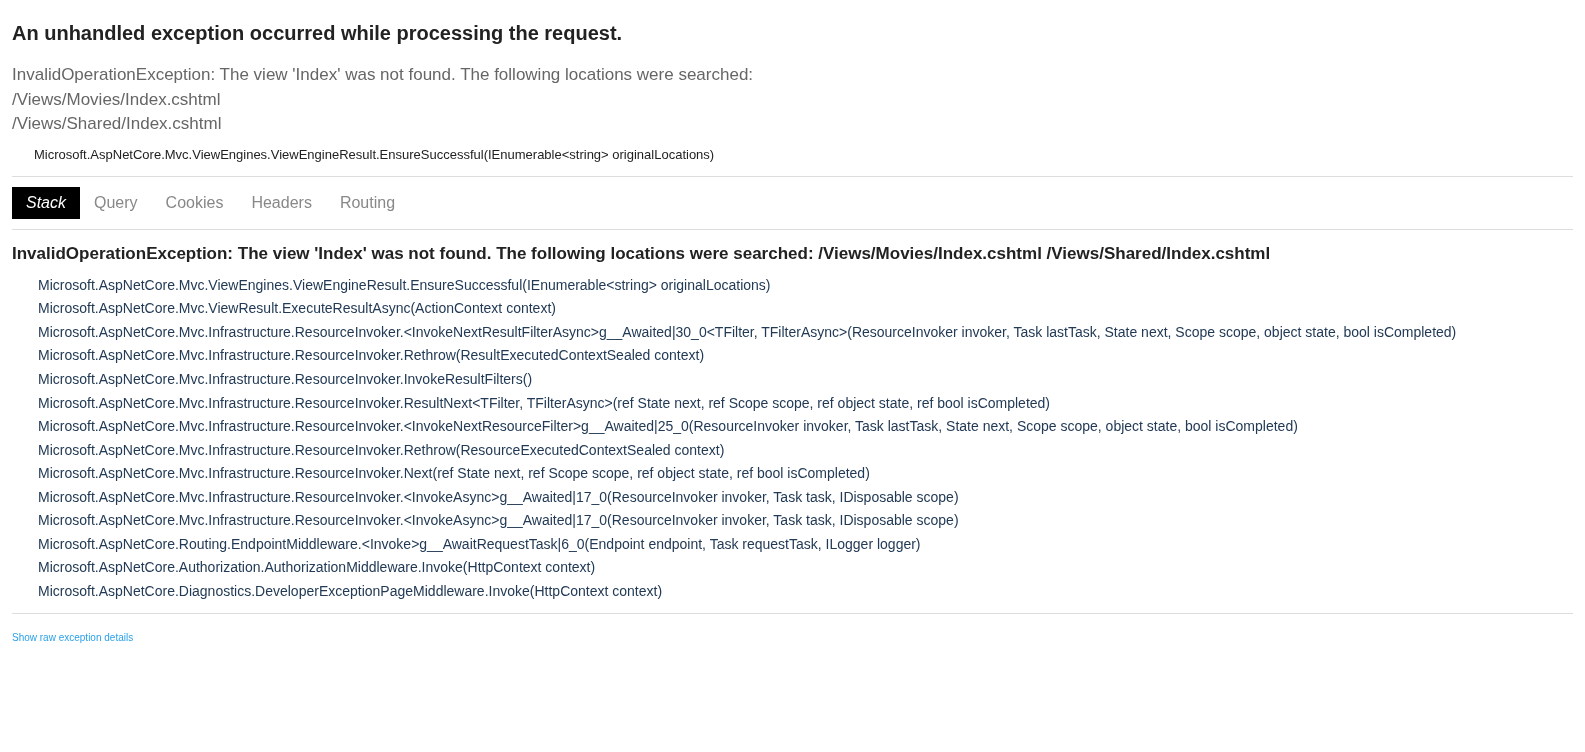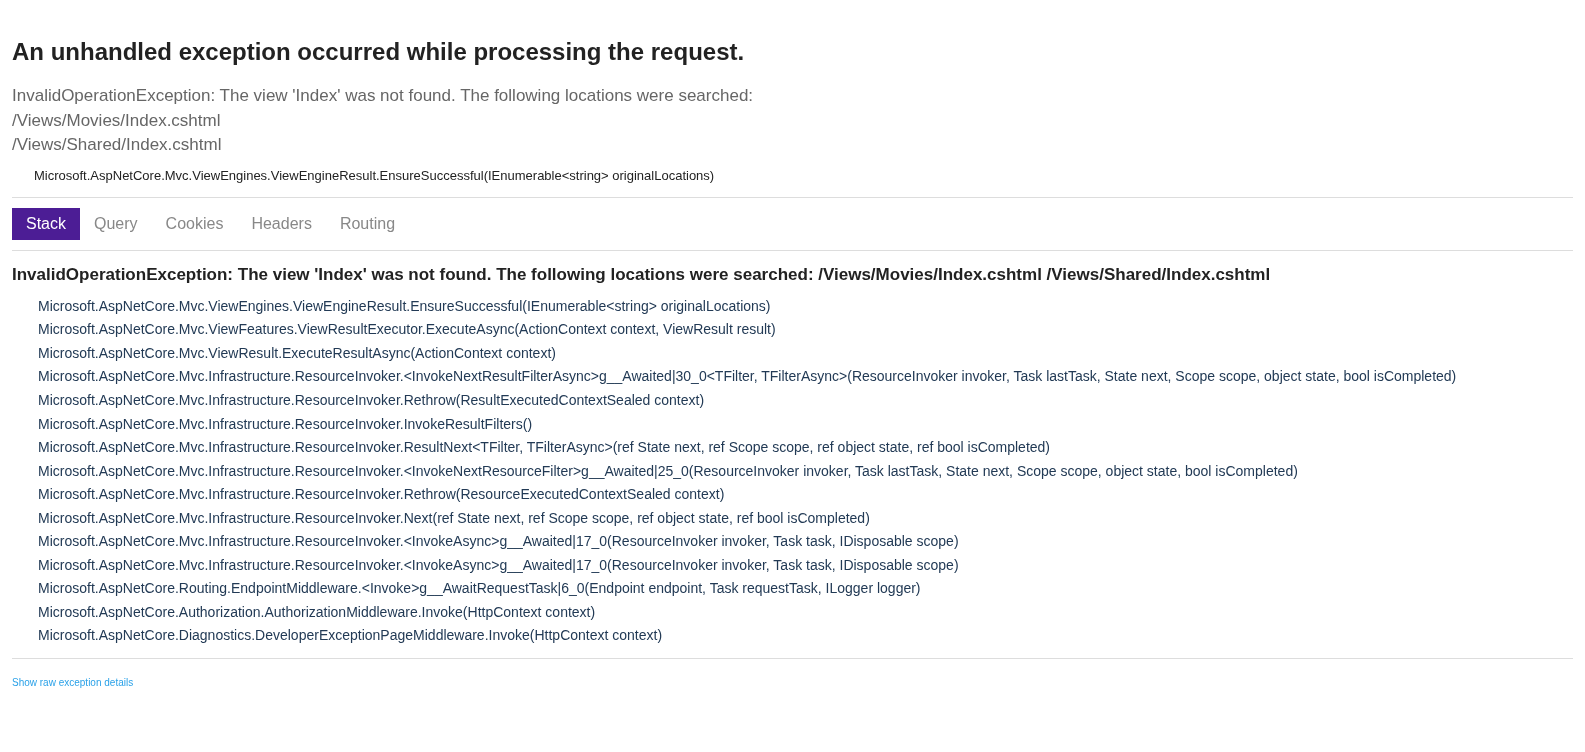--- a/index.html
+++ b/index.html
@@ -5,24 +5,24 @@
   * { box-sizing: border-box; }
   body {
     margin: 0;
     padding: 10px 12px;
     font-family: "Segoe UI", -apple-system, Helvetica, Arial, sans-serif;
     font-size: 14px;
     color: #222;
     background: #fff;
   }
   h1 {
-    font-size: 24px;
+    font-size: 20px;
     font-weight: 700;
     color: #222;
-    margin: 28px 0 18px 0;
+    margin: 12px 0 18px 0;
   }
   .exception-summary {
     font-size: 17px;
     color: #666;
     font-weight: 300;
     line-height: 1.45;
     margin-bottom: 10px;
     white-space: pre-line;
   }
   .top-frame {
@@ -42,22 +42,23 @@
     margin: 10px 0 10px 0;
   }
   .tabs .tab {
     padding: 7px 14px;
     font-size: 16px;
     color: #888;
     cursor: pointer;
     font-weight: 400;
   }
   .tabs .tab.active {
-    background: #4c1d95;
+    background: #000000;
     color: #fff;
+    font-style: italic;
   }
   .stack-heading {
     font-size: 17px;
     font-weight: 700;
     color: #222;
     margin: 14px 0 10px 0;
   }
   ul.frames {
     list-style: none;
     padding: 0 0 0 26px;
@@ -100,21 +101,20 @@
   <div class="tab">Headers</div>
   <div class="tab">Routing</div>
 </div>
 
 <hr class="rule">
 
 <div class="stack-heading">InvalidOperationException: The view 'Index' was not found. The following locations were searched: /Views/Movies/Index.cshtml /Views/Shared/Index.cshtml</div>
 
 <ul class="frames" id="frame-list">
     <li>Microsoft.AspNetCore.Mvc.ViewEngines.ViewEngineResult.EnsureSuccessful(IEnumerable&lt;string&gt; originalLocations)</li>
-    <li>Microsoft.AspNetCore.Mvc.ViewFeatures.ViewResultExecutor.ExecuteAsync(ActionContext context, ViewResult result)</li>
     <li>Microsoft.AspNetCore.Mvc.ViewResult.ExecuteResultAsync(ActionContext context)</li>
     <li>Microsoft.AspNetCore.Mvc.Infrastructure.ResourceInvoker.&lt;InvokeNextResultFilterAsync&gt;g__Awaited|30_0&lt;TFilter, TFilterAsync&gt;(ResourceInvoker invoker, Task lastTask, State next, Scope scope, object state, bool isCompleted)</li>
     <li>Microsoft.AspNetCore.Mvc.Infrastructure.ResourceInvoker.Rethrow(ResultExecutedContextSealed context)</li>
     <li>Microsoft.AspNetCore.Mvc.Infrastructure.ResourceInvoker.InvokeResultFilters()</li>
     <li>Microsoft.AspNetCore.Mvc.Infrastructure.ResourceInvoker.ResultNext&lt;TFilter, TFilterAsync&gt;(ref State next, ref Scope scope, ref object state, ref bool isCompleted)</li>
     <li>Microsoft.AspNetCore.Mvc.Infrastructure.ResourceInvoker.&lt;InvokeNextResourceFilter&gt;g__Awaited|25_0(ResourceInvoker invoker, Task lastTask, State next, Scope scope, object state, bool isCompleted)</li>
     <li>Microsoft.AspNetCore.Mvc.Infrastructure.ResourceInvoker.Rethrow(ResourceExecutedContextSealed context)</li>
     <li>Microsoft.AspNetCore.Mvc.Infrastructure.ResourceInvoker.Next(ref State next, ref Scope scope, ref object state, ref bool isCompleted)</li>
     <li>Microsoft.AspNetCore.Mvc.Infrastructure.ResourceInvoker.&lt;InvokeAsync&gt;g__Awaited|17_0(ResourceInvoker invoker, Task task, IDisposable scope)</li>
     <li>Microsoft.AspNetCore.Mvc.Infrastructure.ResourceInvoker.&lt;InvokeAsync&gt;g__Awaited|17_0(ResourceInvoker invoker, Task task, IDisposable scope)</li>

